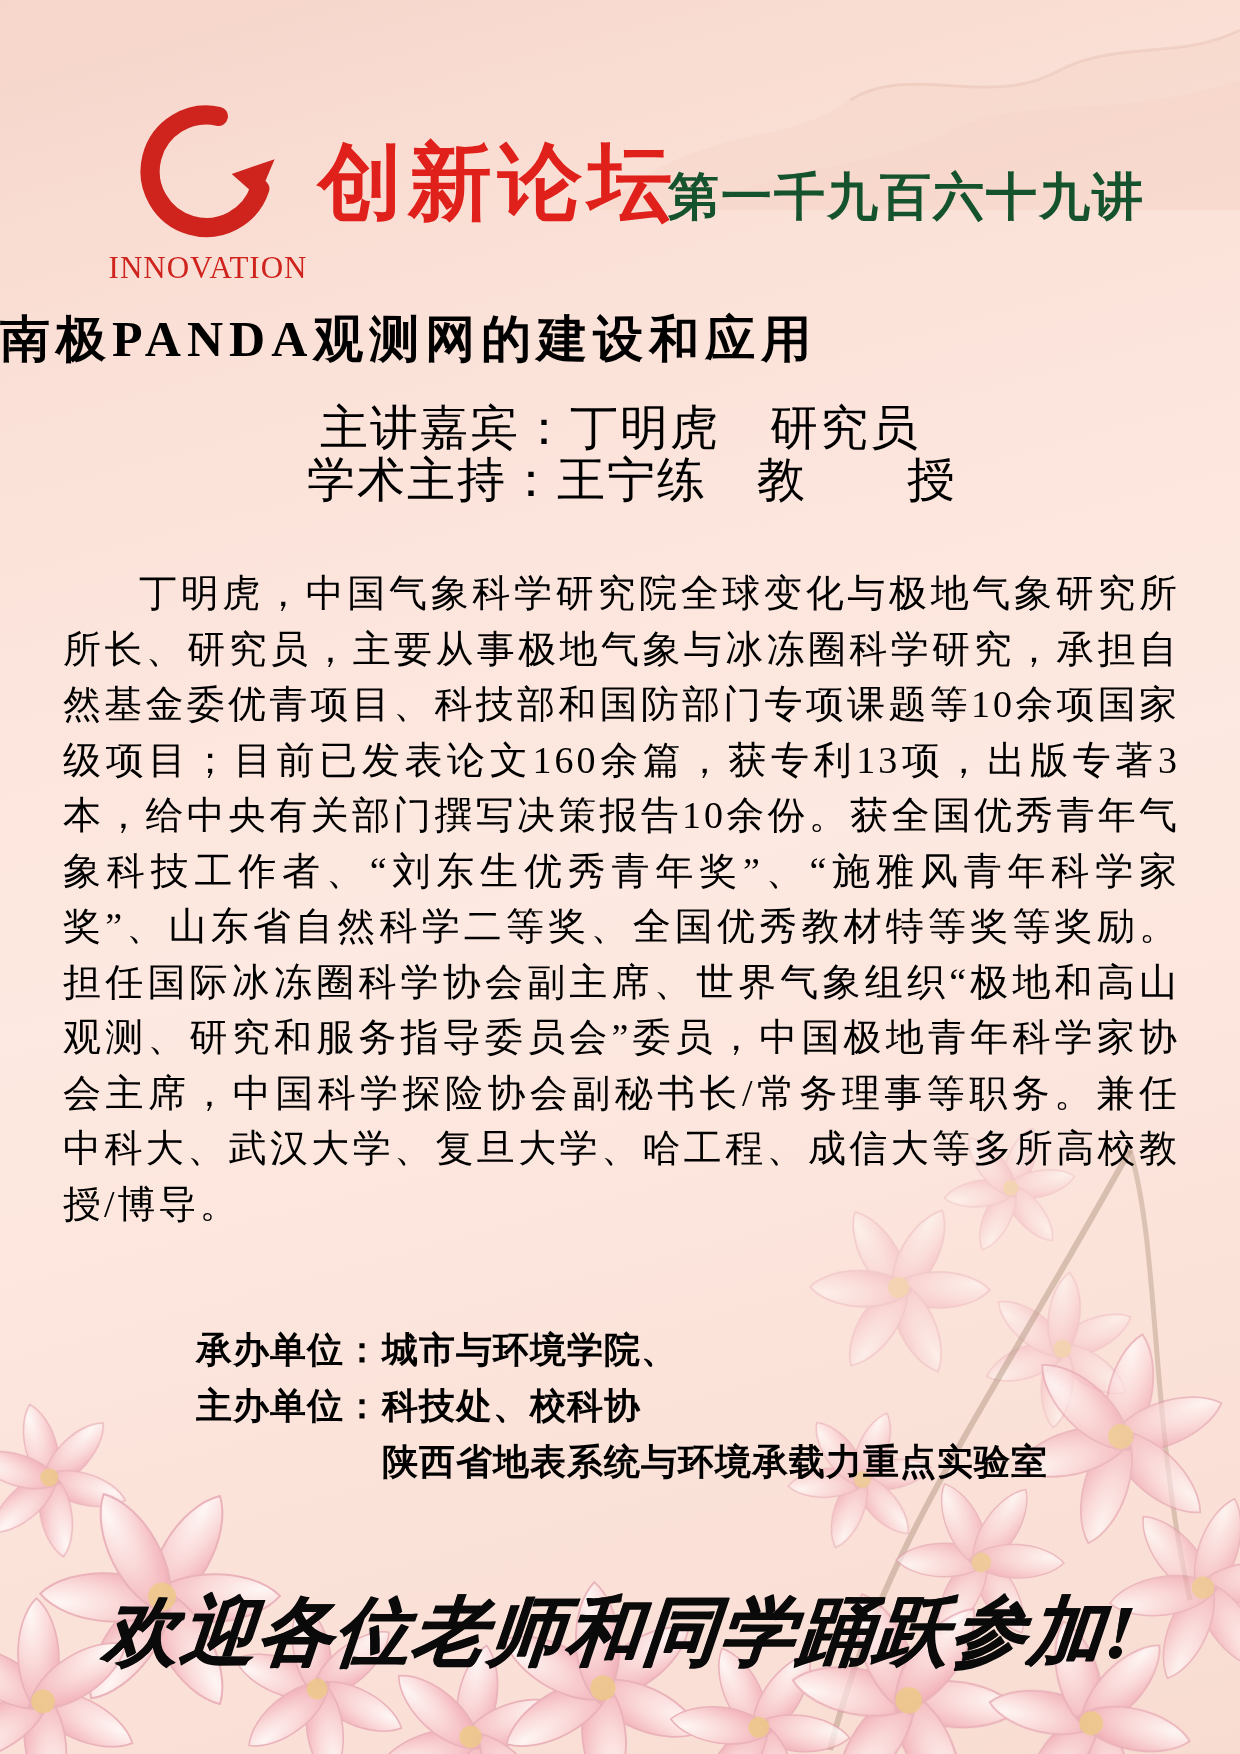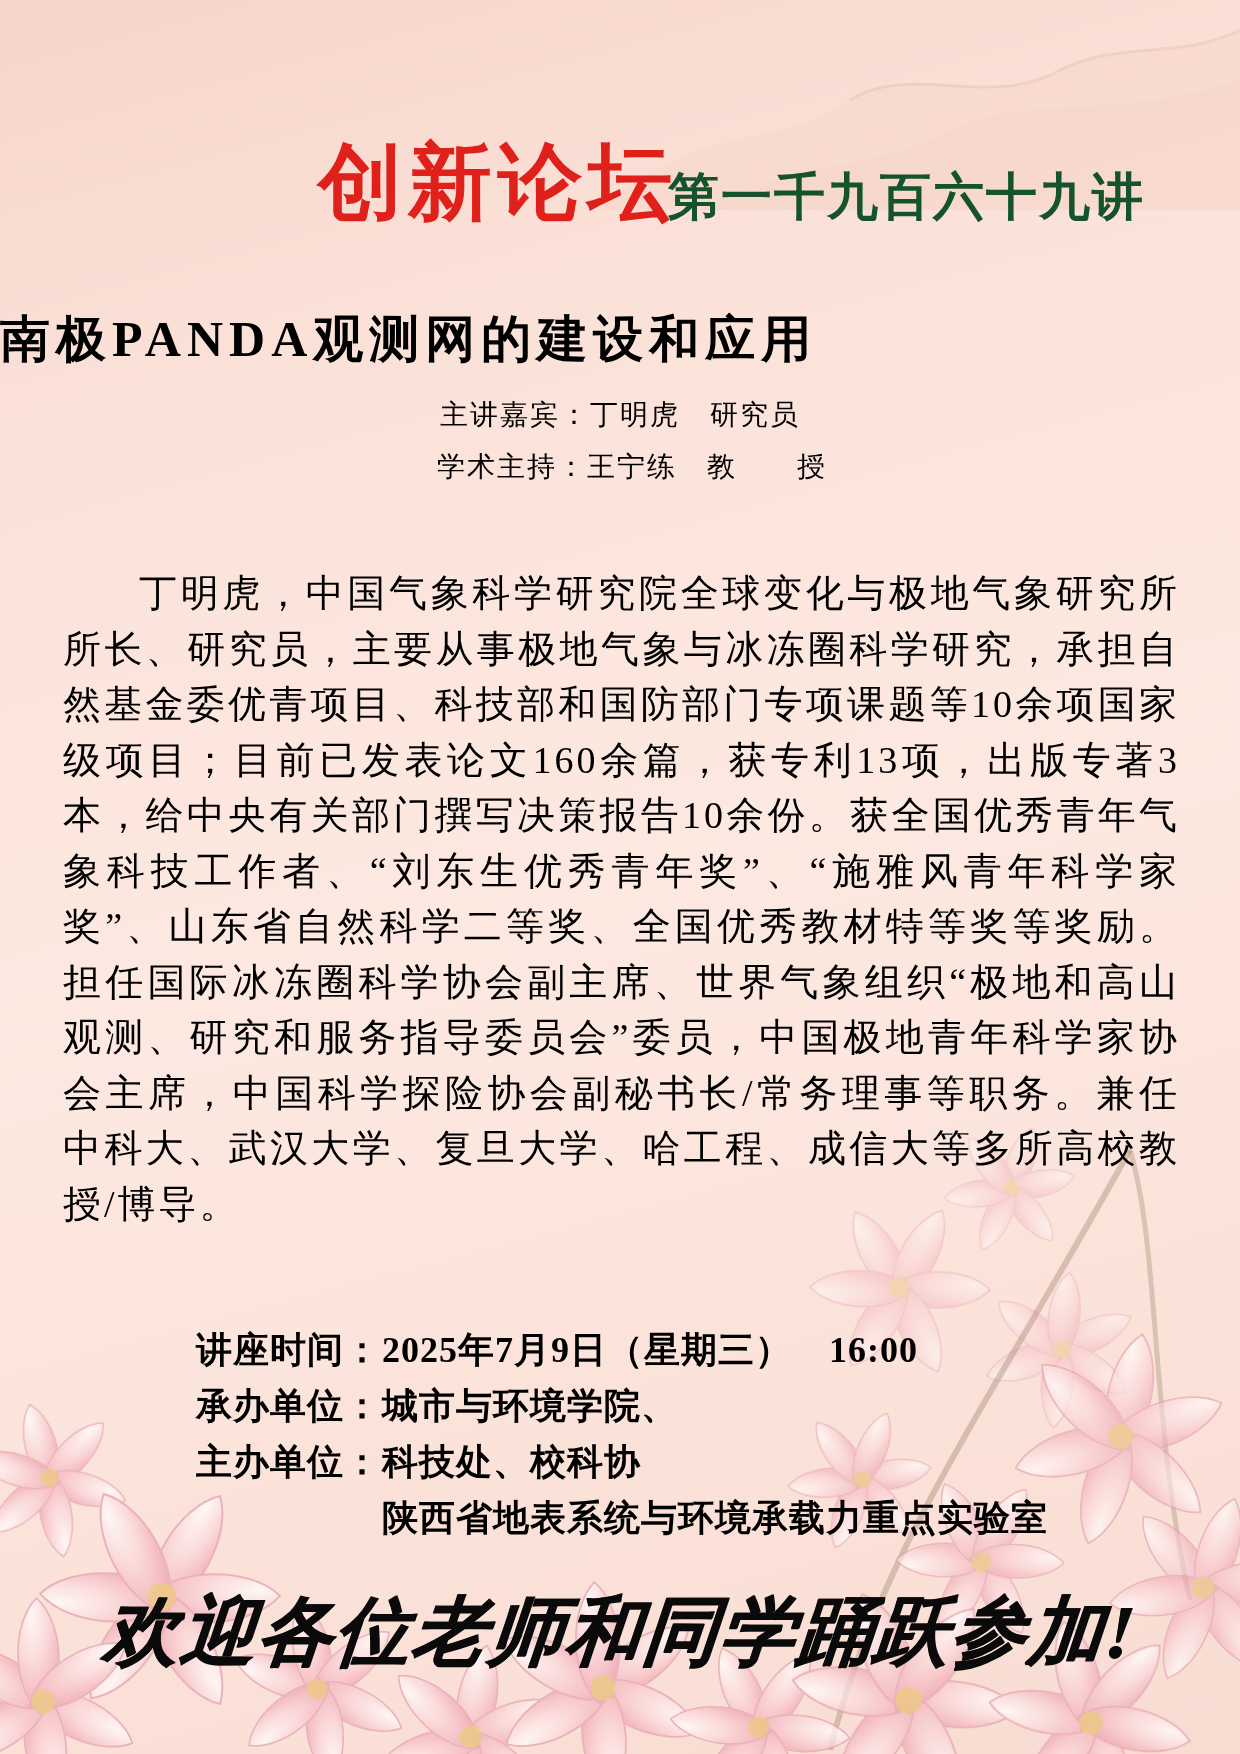--- a/index.html
+++ b/index.html
@@ -14,21 +14,21 @@
 
   
   .logo{position:absolute;left:103px;top:100px;width:210px;text-align:center;}
   .logo svg{width:152px;height:148px;display:block;margin:0 auto;}
   .logo-caption{margin-top:2px;font-size:31px;letter-spacing:1px;color:#cf231d;font-family:"Liberation Serif","DejaVu Serif",serif;}
   .forum-title{position:absolute;left:318px;top:140px;font-size:84px;line-height:1;font-weight:bold;color:#e0201a;letter-spacing:6px;font-family:"DejaVu Sans","Liberation Sans",sans-serif;text-align:right;}
   .lecture-no{position:absolute;left:668px;top:172px;font-size:51px;line-height:1;font-weight:bold;color:#14532d;letter-spacing:2px;}
 
   
   .main-title{position:absolute;top:306px;left:0;width:100%;text-align:left;font-size:50px;font-weight:bold;letter-spacing:6px;color:#000;}
-  .speaker-line{position:absolute;left:0;width:100%;text-align:center;font-size:28px;letter-spacing:2px;color:#000;}
+  .speaker-line{position:absolute;left:0;width:100%;text-align:center;font-size:48px;letter-spacing:2px;color:#000;}
   .speaker-guest{top:396px;}
   .speaker-host{top:448px;margin-left:12px;}
 
   
   .bio{position:absolute;top:528px;left:63px;width:1117px;
        font-size:38px;line-height:55.5px;letter-spacing:3px;
        text-align:justify;text-align-last:left;text-indent:2em;color:#000;}
 
   
   .details{position:absolute;top:1322px;left:196px;font-size:36px;line-height:56px;font-weight:bold;color:#000;}
@@ -95,34 +95,38 @@
       <use href="#flower" transform="translate(760 1730) scale(1.5) rotate(-25)"></use>
       <use href="#flower" transform="translate(905 1700) scale(1.9) rotate(95)"></use>
       <use href="#flower" transform="translate(1090 1720) scale(1.7) rotate(160)"></use>
     </g>
     <path d="M0 1640 C180 1600 340 1680 520 1700 C700 1720 900 1660 1240 1700" fill="none" stroke="#b49а84" stroke-width="4" opacity="0.3"></path>
   </g>
 </svg>
 
 <div class="content">
 
+  <div class="logo">
+    <svg viewBox="0 0 100 100">
+      <path d="M57 11 A 38 38 0 1 0 85 60" stroke="#cf231d" stroke-width="13" fill="none" stroke-linecap="round"></path>
+      <path d="M84 66 L95 40 L66 50 Z" fill="#cf231d"></path>
+      <path d="M28 78 A 33 33 0 0 0 76 71" stroke="#cf231d" stroke-width="4" fill="none" opacity="0.9"></path>
+    </svg>
+    <div class="logo-caption">INNOVATION</div>
+  </div>
   <div class="forum-title">创新论坛</div>
   <div class="lecture-no">第一千九百六十九讲</div>
 
   <div class="main-title">南极PANDA观测网的建设和应用</div>
   <div class="speaker-line speaker-guest">主讲嘉宾：丁明虎　研究员</div>
   <div class="speaker-line speaker-host">学术主持：王宁练　教　　授</div>
 
   <p class="bio">丁明虎，中国气象科学研究院全球变化与极地气象研究所所长、研究员，主要从事极地气象与冰冻圈科学研究，承担自然基金委优青项目、科技部和国防部门专项课题等10余项国家级项目；目前已发表论文160余篇，获专利13项，出版专著3本，给中央有关部门撰写决策报告10余份。获全国优秀青年气象科技工作者、“刘东生优秀青年奖”、“施雅风青年科学家奖”、山东省自然科学二等奖、全国优秀教材特等奖等奖励。担任国际冰冻圈科学协会副主席、世界气象组织“极地和高山观测、研究和服务指导委员会”委员，中国极地青年科学家协会主席，中国科学探险协会副秘书长/常务理事等职务。兼任中科大、武汉大学、复旦大学、哈工程、成信大等多所高校教授/博导。</p>
 
   <div class="details">
-    <div class="detail-row">
-      <span class="detail-label">讲座时间：</span>
-      <span class="detail-value">2025年7月9日（星期三）　16:00</span>
-    </div>
     <div class="detail-row">
       <span class="detail-label">承办单位：</span>
       <span class="detail-value">城市与环境学院、</span>
     </div>
     <div class="detail-row">
       <span class="detail-label">主办单位：</span>
       <span class="detail-value">科技处、校科协</span>
     </div>
     <div class="detail-row detail-cont">
       <span class="detail-label">　</span>

